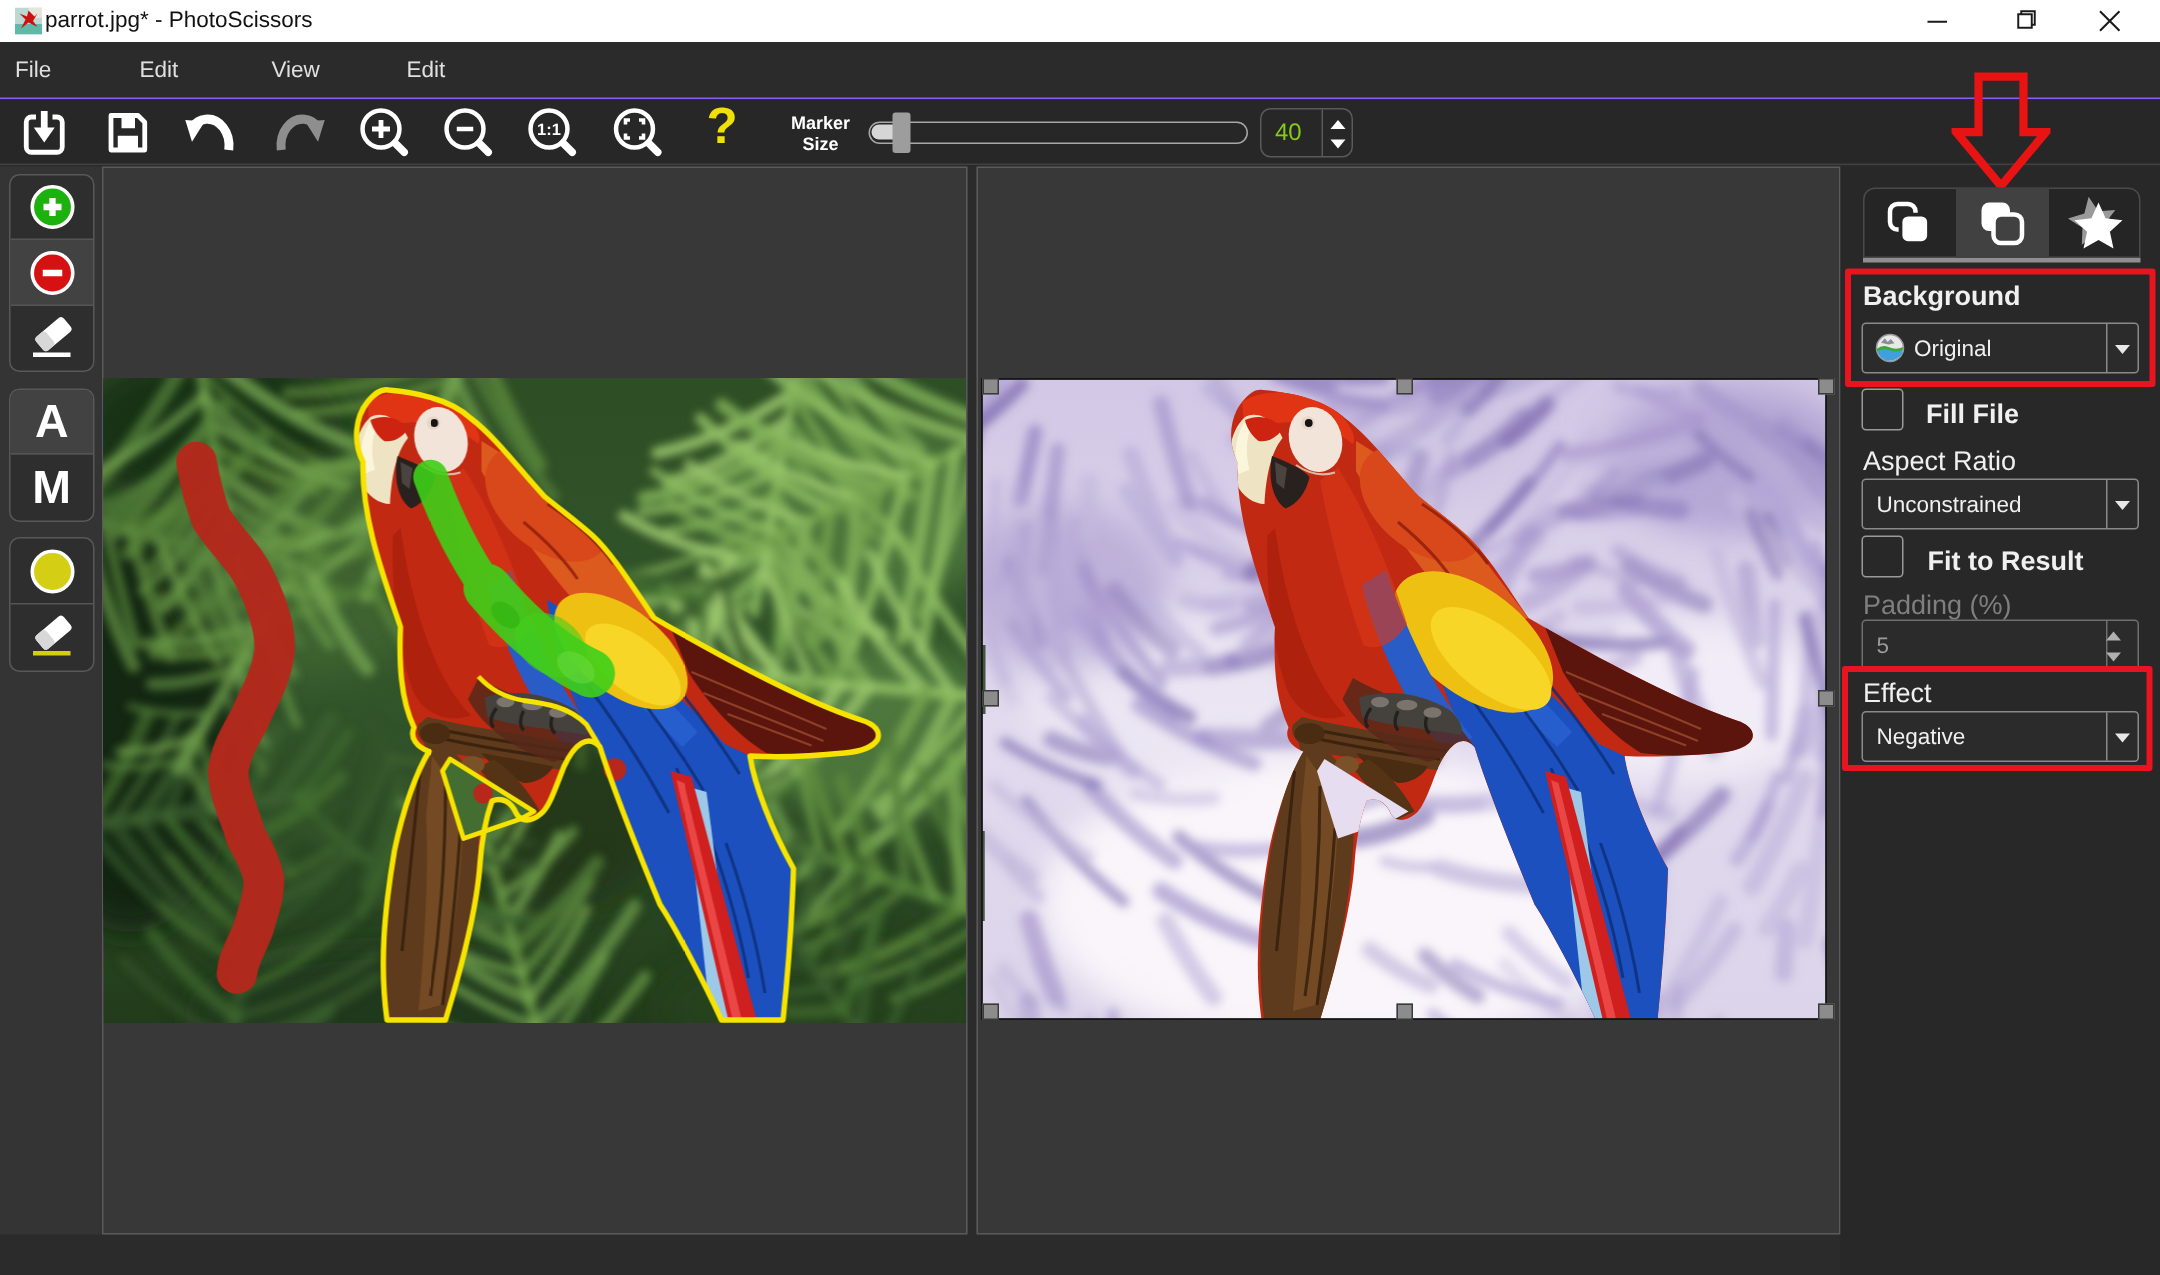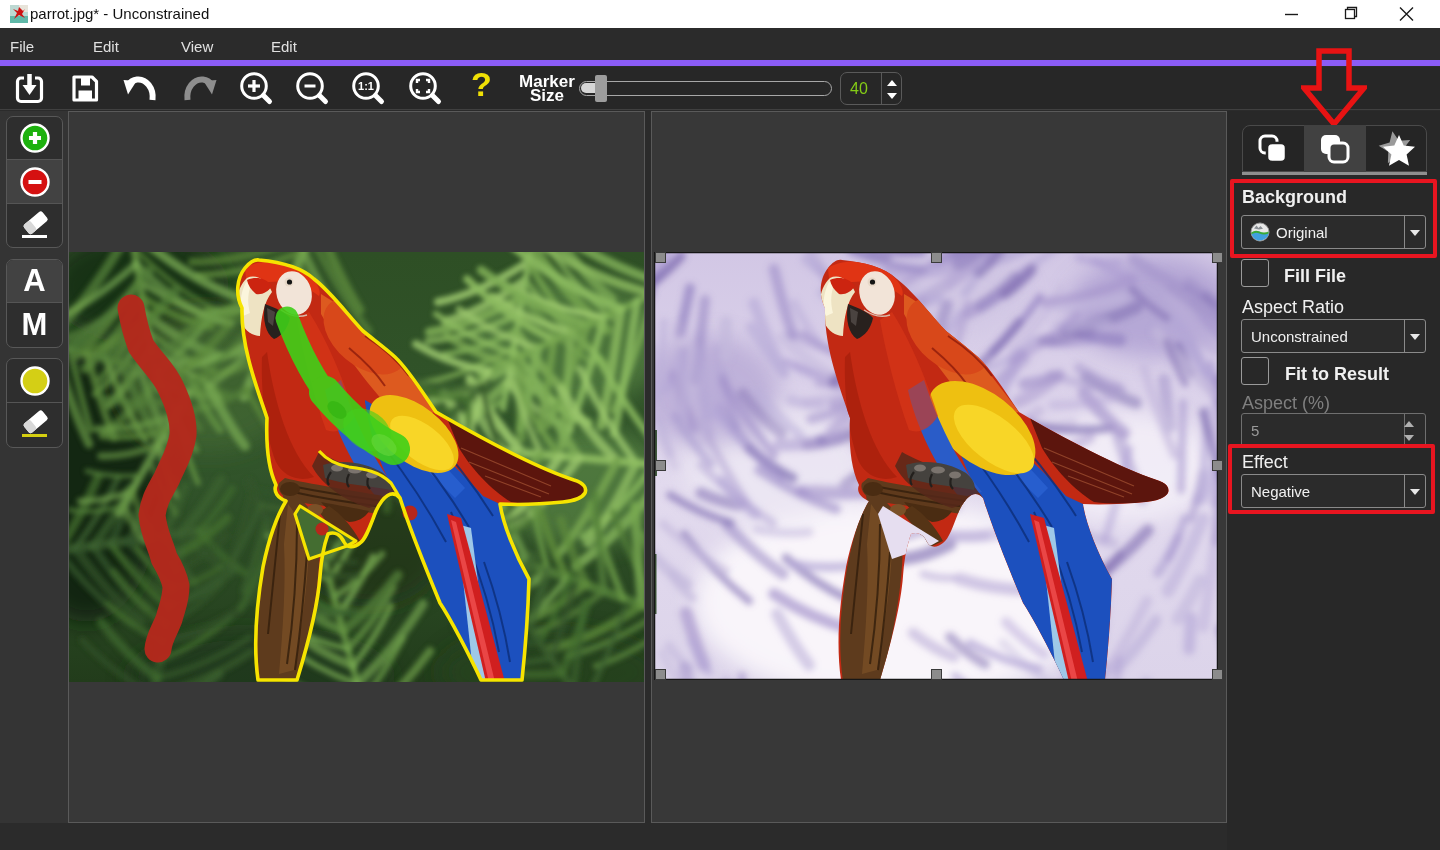--- a/index.html
+++ b/index.html
@@ -1,19 +1,19 @@
 <!DOCTYPE html>
 <html><head><meta charset="utf-8"><style>
 *{margin:0;padding:0;box-sizing:border-box}
 html,body{width:1440px;height:850px;overflow:hidden;background:#2b2b2b;
   font-family:"Liberation Sans",sans-serif;}
 .abs{position:absolute}
 #titlebar{position:absolute;left:0;top:0;width:1440px;height:28px;background:#fff;color:#0a0a0a}
 #title{position:absolute;left:30px;top:5px;font-size:15px;color:#111}
-#menubar{position:absolute;left:0;top:28px;width:1440px;height:38px;background:#2b2b2b;border-bottom:6px solid #8b5cf6}
+#menubar{position:absolute;left:0;top:28px;width:1440px;height:38px;background:#2b2b2b;border-bottom:1px solid #8b5cf6}
 .menu{position:absolute;top:10px;font-size:15px;color:#e0e0e0}
 #toolbar{position:absolute;left:0;top:67px;width:1440px;height:43px;background:#272727;border-bottom:1px solid #404040}
 #workarea{position:absolute;left:0;top:111px;width:1440px;height:739px;background:#2b2b2b}
 #lstrip{position:absolute;left:0;top:0;width:68px;height:712px;background:#343434}
 .tgroup{position:absolute;left:6px;width:57px;border:1px solid #585858;border-radius:7px;background:#2e2e2e;overflow:hidden}
 .tcell{position:relative;width:100%;border-bottom:1px solid #555;display:flex;align-items:center;justify-content:center;color:#fff}
 .tcell:last-child{border-bottom:none}
 .tsel{background:#424242}
 .panel{position:absolute;background:#383838;border:1px solid #5a5a5a}
 .ph{position:absolute}
@@ -28,21 +28,21 @@
 .redbox{position:absolute;border:4px solid #e81520;border-radius:2px}
 </style></head>
 <body>
 <div id="titlebar">
     <svg class="abs" style="left:10px;top:5px" width="18" height="18" viewBox="0 0 18 18">
       <rect width="18" height="18" fill="#bcd8d2"></rect>
       <rect x="0" y="11" width="18" height="7" fill="#5fb8a8"></rect>
       <rect x="9" y="0" width="9" height="7" fill="#e8e4da"></rect>
       <path d="M9,2 L13,6 L15,4 L12,9 L15,13 L9,10 L4,14 L7,8 L3,4 L8,6 Z" fill="#cc1111"></path>
     </svg>
-    <div id="title">parrot.jpg* - Unconstrained</div>
+    <div id="title">parrot.jpg* - PhotoScissors</div>
 <svg class="abs" style="left:1279px;top:0" width="140" height="28" viewBox="0 0 140 28">
  <line x1="6" y1="14.5" x2="19" y2="14.5" stroke="#1a1a1a" stroke-width="1.4"></line>
  <rect x="66.5" y="9.5" width="9" height="9" fill="none" stroke="#1a1a1a" stroke-width="1.3"></rect>
  <path d="M68.5,9.5 v-2 h9 v9 h-2" fill="none" stroke="#1a1a1a" stroke-width="1.3"></path>
  <path d="M121,7.5 l13,13 M134,7.5 l-13,13" stroke="#1a1a1a" stroke-width="1.4"></path>
 </svg>
   </div>
 <div id="menubar">
  <span class="menu" style="left:10px">File</span>
  <span class="menu" style="left:93px">Edit</span>
@@ -88,21 +88,21 @@
         <circle cx="15" cy="15" r="12.3" fill="none" stroke="#fff" stroke-width="3"></circle>
         <line x1="24.5" y1="24.5" x2="30.5" y2="30.5" stroke="#fff" stroke-width="5" stroke-linecap="round"></line>
         <g stroke="#fff" stroke-width="2.4" fill="none">
           <path d="M9,12 v-3 h3"></path>
           <path d="M18,9 h3 v3"></path>
           <path d="M21,18 v3 h-3"></path>
           <path d="M12,21 h-3 v-3"></path>
         </g>
       </svg></div>
 <div class="abs" style="left:471px;top:-2px;font-size:34px;font-weight:bold;color:#f0e005">?</div>
-<div class="abs" style="left:516px;top:8px;width:62px;text-align:center;font-size:17px;font-weight:bold;color:#fff;line-height:14px">Marker<br>Size</div>
+<div class="abs" style="left:516px;top:8px;width:62px;text-align:center;font-size:12px;font-weight:bold;color:#fff;line-height:14px">Marker<br>Size</div>
 <div class="abs" style="left:579px;top:14px;width:253px;height:15px;border:1.5px solid #a8a8a8;border-radius:8px">
   <div class="abs" style="left:1px;top:1px;width:20px;height:10px;background:#d6d6d6;border-radius:6px 0 0 6px"></div>
 </div>
 <div class="abs" style="left:595px;top:8px;width:12px;height:27px;background:#9d9d9d;border-radius:2px"></div>
 <div class="abs" style="left:840px;top:5px;width:62px;height:33px;border:1.5px solid #5a5a5a;border-radius:7px;color:#84cc16;font-size:16px">
   <div class="abs" style="left:9px;top:7px">40</div>
   <div class="abs" style="left:40px;top:0;width:21px;height:100%;border-left:1px solid #5a5a5a">
    <div class="abs" style="left:5px;top:7px;width:0;height:0;border-left:5px solid transparent;border-right:5px solid transparent;border-bottom:6px solid #fff"></div>
    <div class="abs" style="left:5px;top:20px;width:0;height:0;border-left:5px solid transparent;border-right:5px solid transparent;border-top:6px solid #fff"></div>
   </div>
@@ -956,21 +956,21 @@
 <div class="lbl" style="top:186px">Aspect Ratio</div>
 <div class="combo" style="top:208px">
         <span class="txt">Unconstrained</span>
         <span class="arr"></span>
         <span class="tri"></span>
       </div>
 
 <div class="chk" style="top:246px"></div>
 <div class="lbl" style="left:58px;top:253px;font-weight:bold">Fit to Result</div>
 
-<div class="lbl" style="top:282px;color:#7f7f7f">Aspect (%)</div>
+<div class="lbl" style="top:282px;color:#7f7f7f">Padding (%)</div>
 <div class="combo" style="top:302px;border-color:#6f6f6f;color:#9a9a9a">
         <span class="txt">5</span>
  <span class="arr" style="border-left-color:#6f6f6f"></span>
  <span class="abs" style="right:11px;top:7px;width:0;height:0;border-left:5px solid transparent;border-right:5px solid transparent;border-bottom:6px solid #b0b0b0"></span>
  <span class="abs" style="right:11px;top:21px;width:0;height:0;border-left:5px solid transparent;border-right:5px solid transparent;border-top:6px solid #b0b0b0"></span>
 </div>
 
 <div class="redbox" style="left:1px;top:333px;width:207px;height:70px"></div>
 <div class="lbl" style="top:341px">Effect</div>
 <div class="combo" style="top:363px">

